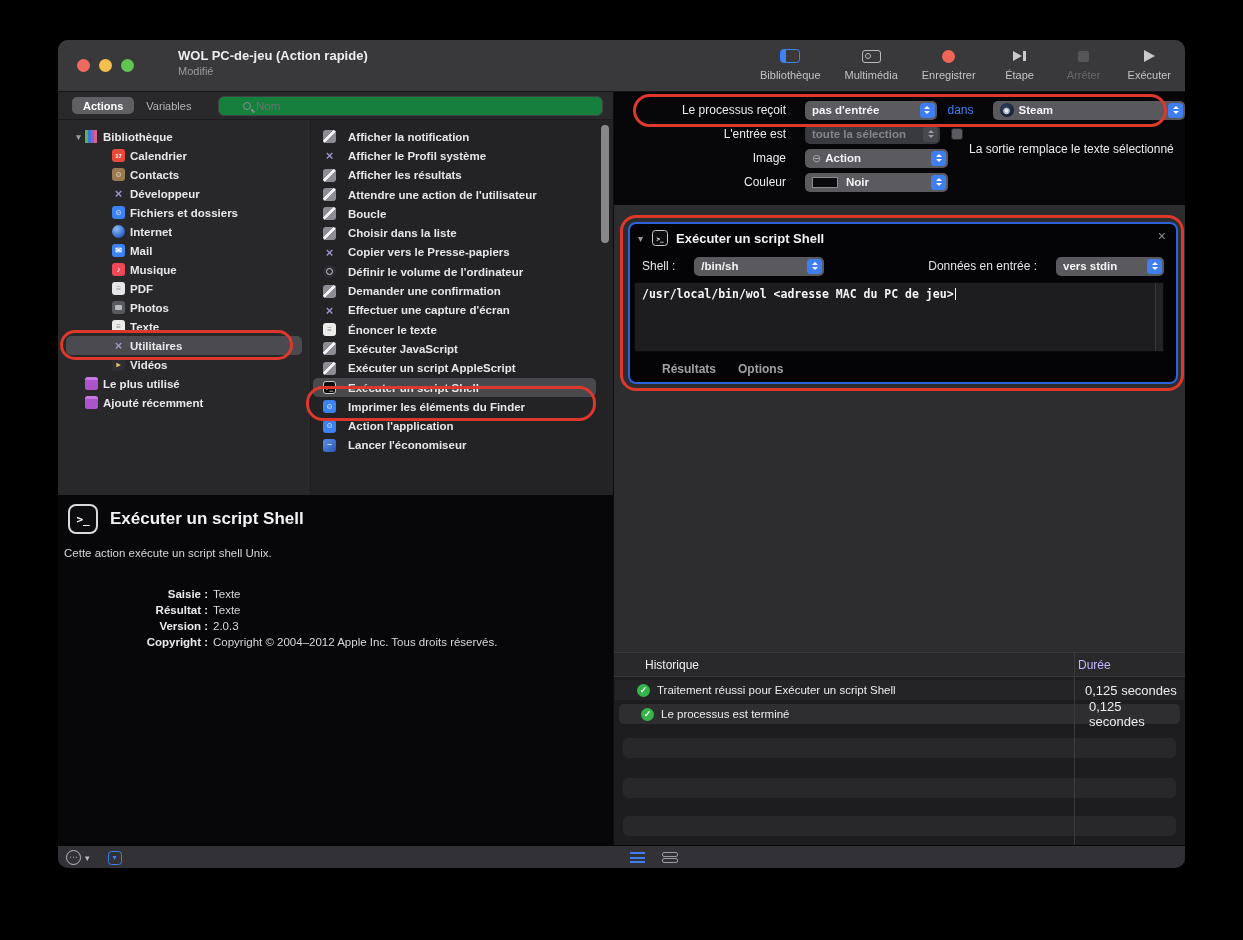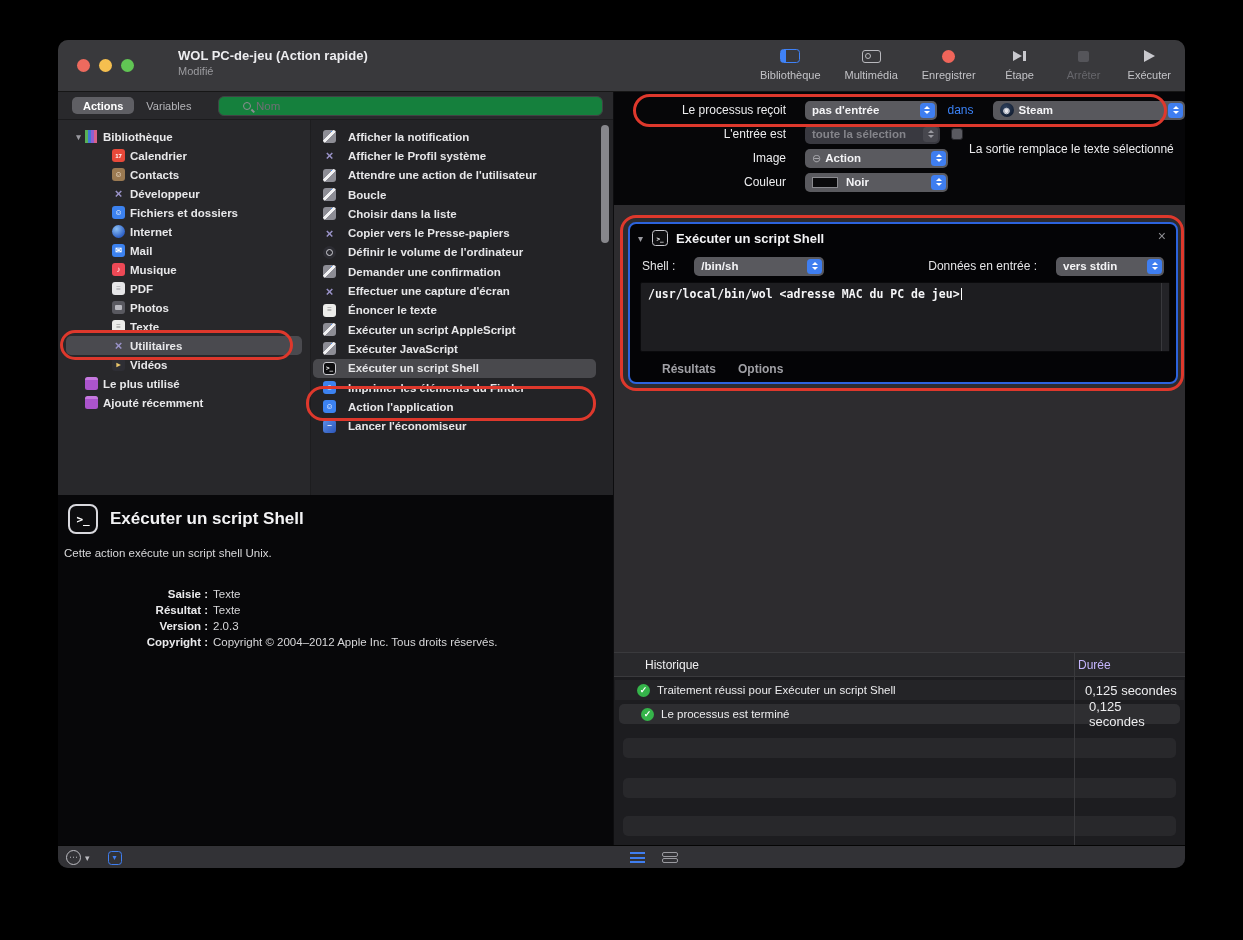--- a/index.html
+++ b/index.html
@@ -144,21 +144,21 @@
   #ab-header { position:absolute; left:0; top:0; width:100%; height:28px; display:flex; align-items:center; }
   #ab-chev { margin-left:8px; color:#9a9aa0; font-size:10px; }
   #ab-icon { margin-left:9px; width:16px; height:16px; background:#0e0e10; border:1px solid #c9c9ce; border-radius:3.5px;
              display:flex; align-items:center; justify-content:center; font-family:"DejaVu Sans Mono",monospace;
              font-weight:700; font-size:6px; color:#fff; }
   #ab-title { margin-left:8px; font-size:13px; font-weight:700; color:#f2f2f4; }
   #ab-close { position:absolute; right:10px; top:4px; color:#8e8e93; font-size:14px; }
   #ab-controls { position:absolute; left:0; top:30px; width:100%; height:24px; display:flex; align-items:center; }
   #ab-shell-label { margin-left:12px; font-size:12px; color:#e4e4e6; }
   #ab-input-label { margin-left:auto; font-size:12px; color:#e4e4e6; }
-  #ab-script { position:absolute; left:10px; top:58px; width:530px; height:70px; background:#1d1d20;
+  #ab-script { position:absolute; left:4px; top:58px; width:530px; height:70px; background:#1d1d20;
                border:1px solid #0a0a0c; border-radius:2px; }
   #ab-script::after { content:""; position:absolute; right:0; top:0; bottom:0; width:7px; background:#232327; border-left:1px solid #39393d; }
   #ab-script-text { position:absolute; left:7px; top:4px; font-family:"DejaVu Sans Mono",monospace; font-weight:700;
                     font-size:11.5px; color:#f5f5f7; white-space:pre; }
   .caret { display:inline-block; width:1.5px; height:12px; background:#fff; vertical-align:-2px; margin-left:1px; }
   #ab-footer { position:absolute; left:0; bottom:6px; display:flex; gap:22px; padding-left:32px; }
   .ab-link { font-size:12px; font-weight:700; color:#a0a0a5; }
 
   
   #history { position:absolute; left:556px; top:612px; width:571px; height:193px; background:#1d1d20; }
@@ -343,20 +343,24 @@
   <div class="act-row">
     <span class="ic ic-automator"></span>
     <span class="lbl">Afficher la notification</span>
   </div>
 
   <div class="act-row">
     <span class="ic ic-xtools">×</span>
     <span class="lbl">Afficher le Profil système</span>
   </div>
 
+  <div class="act-row">
+    <span class="ic ic-automator"></span>
+    <span class="lbl">Afficher les résultats</span>
+  </div>
 
   <div class="act-row">
     <span class="ic ic-automator"></span>
     <span class="lbl">Attendre une action de l'utilisateur</span>
   </div>
 
   <div class="act-row">
     <span class="ic ic-automator"></span>
     <span class="lbl">Boucle</span>
   </div>
@@ -387,26 +391,26 @@
     <span class="lbl">Effectuer une capture d'écran</span>
   </div>
 
   <div class="act-row">
     <span class="ic ic-textpaper" style="background: rgb(236, 236, 234); color: rgb(138, 138, 138);">≡</span>
     <span class="lbl">Énoncer le texte</span>
   </div>
 
   <div class="act-row">
     <span class="ic ic-automator"></span>
+    <span class="lbl">Exécuter JavaScript</span>
+  </div>
+
+  <div class="act-row">
+    <span class="ic ic-automator"></span>
     <span class="lbl">Exécuter un script AppleScript</span>
-  </div>
-
-  <div class="act-row">
-    <span class="ic ic-automator"></span>
-    <span class="lbl">Exécuter JavaScript</span>
   </div>
 
   <div class="act-row sel">
     <span class="ic ic-terminal" style="font-family: &quot;DejaVu Sans Mono&quot;, monospace;">&gt;_</span>
     <span class="lbl">Exécuter un script Shell</span>
   </div>
 
 
   <div class="act-row">
     <span class="ic ic-finder" style="background: rgb(60, 130, 240); color: rgb(255, 255, 255);">☺</span>

